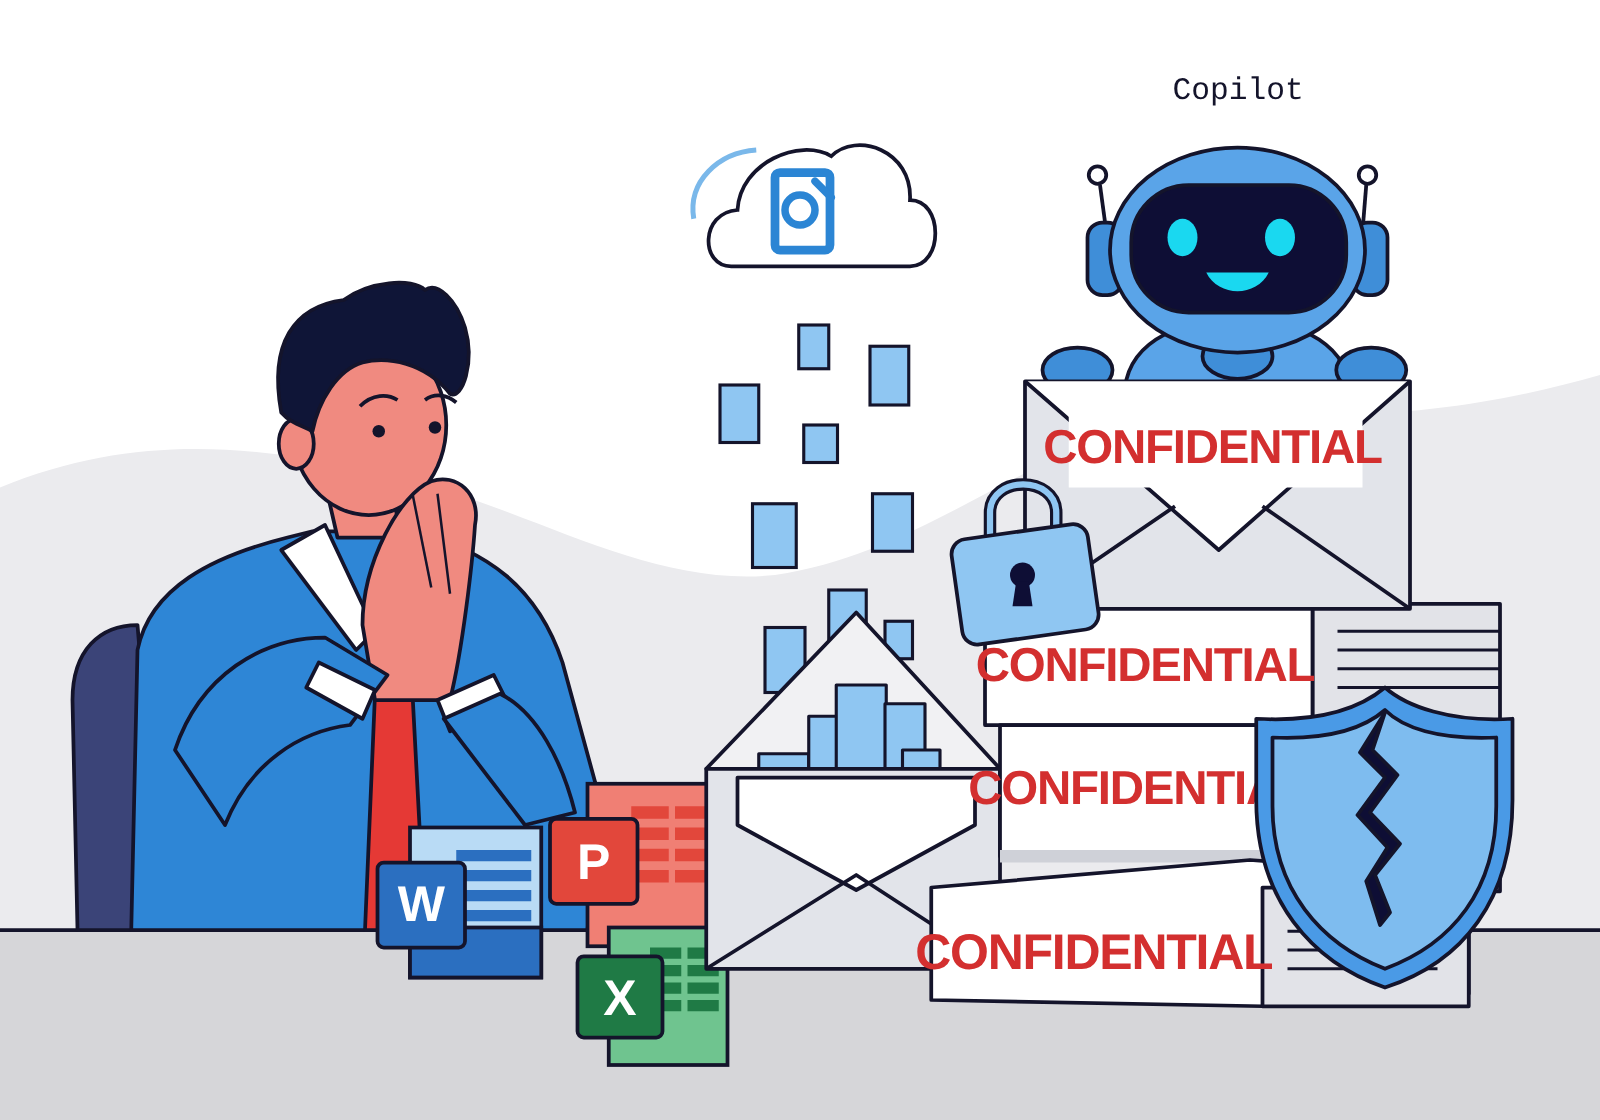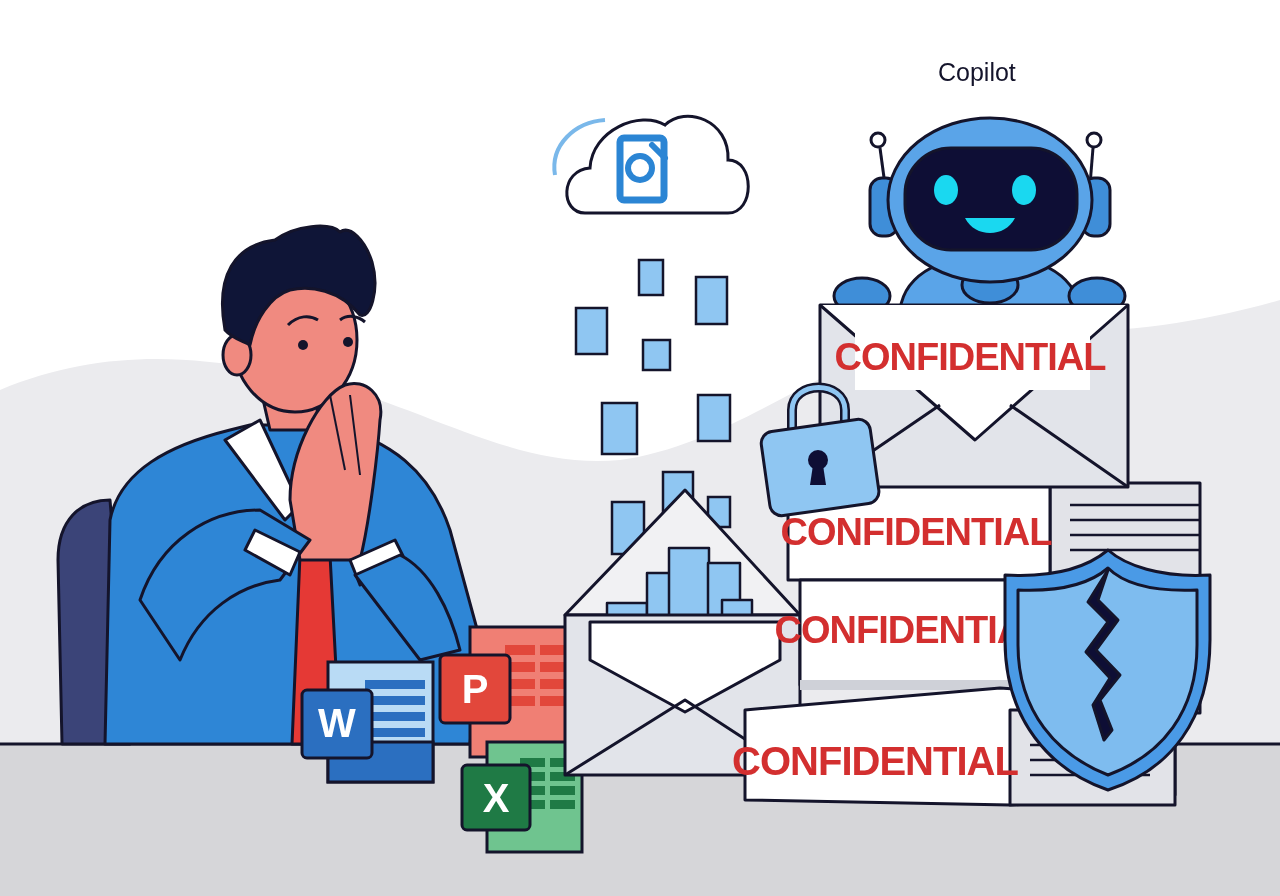--- a/index.html
+++ b/index.html
@@ -1,19 +1,19 @@
 <!DOCTYPE html>
 <html><head>
 <meta charset="utf-8">
 <style>
   html,body{margin:0;padding:0;}
   body{width:1280px;height:896px;overflow:hidden;background:#ffffff;font-family:"Liberation Sans",sans-serif;}
   #scene{position:absolute;left:0;top:0;width:1280px;height:896px;}
   .conf{font-family:"Liberation Sans",sans-serif;font-weight:700;fill:#d32f2f;letter-spacing:-1px;}
-  .copilot-label{position:absolute;left:938px;top:58px;font-family:Liberation Sans, sans-serif;font-size:25px;color:#14142b;}
+  .copilot-label{position:absolute;left:938px;top:58px;font-family:Liberation Mono, monospace;font-size:25px;color:#14142b;}
 </style>
 </head>
 <body>
 
 <div id="scene">
 <svg width="1280" height="896" viewBox="0 0 1280 896" xmlns="http://www.w3.org/2000/svg">
 
   <path d="M0 390 C120 340 230 360 330 385 C430 410 520 470 620 460 C760 440 860 320 1000 330 C1120 338 1210 320 1280 300 L1280 896 L0 896 Z" fill="#ebebee"></path>
 
   <rect x="0" y="744" width="1280" height="152" fill="#d6d6d9"></rect>

